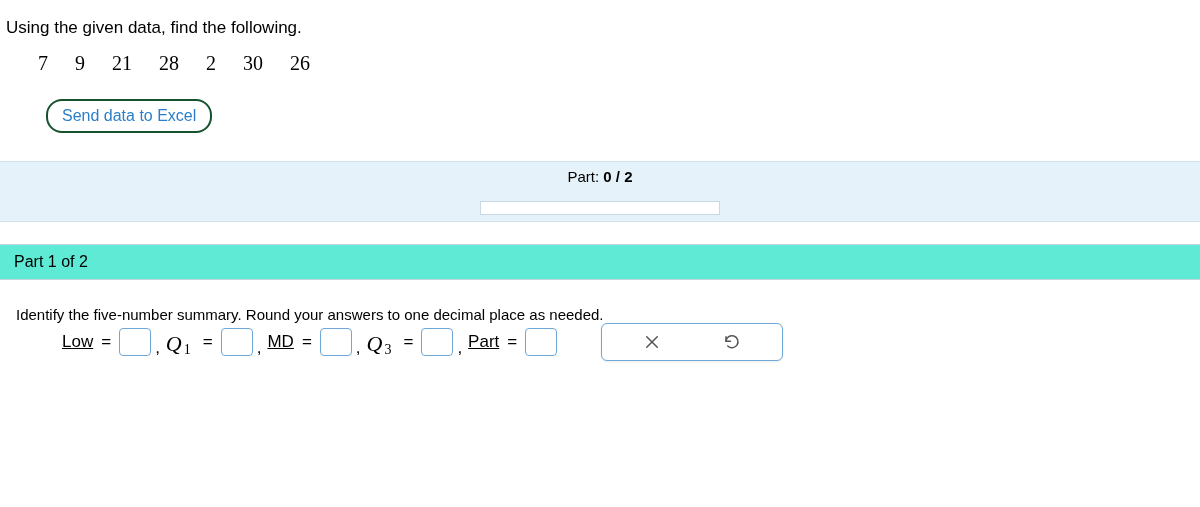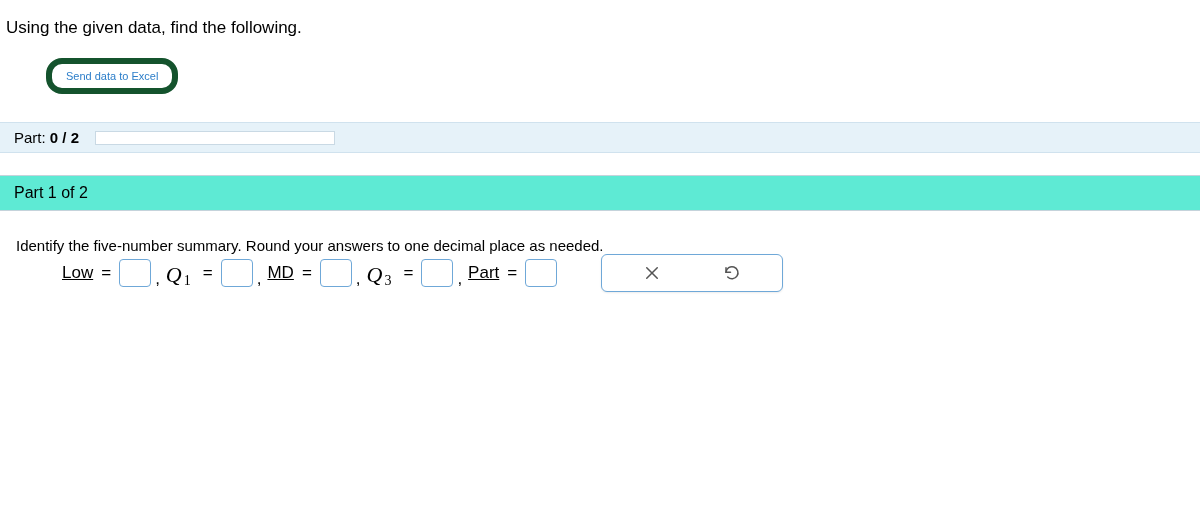--- a/index.html
+++ b/index.html
@@ -20,36 +20,37 @@
     padding: 0 0 18px 38px;
     font-family: "Times New Roman", Times, serif;
     font-size: 20px;
     letter-spacing: 0;
   }
   .data-row span { margin-right: 22px; }
   .excel-btn {
     display: inline-block;
     margin: 6px 0 28px 46px;
     padding: 6px 14px;
-    border: 6px solid #14532d;
+    border: 2px solid #14532d;
     border-radius: 16px;
     color: #2c7ec9;
-    font-size: 11px;
+    font-size: 16px;
     background: #fff;
     cursor: pointer;
   }
   .part-progress {
     background: #e6f2f9;
     border-top: 1px solid #d0e2ee;
     border-bottom: 1px solid #d0e2ee;
     padding: 6px 14px;
     display: flex;
     align-items: center;
     gap: 16px;
     font-size: 15px;
+    flex-direction: column;
   }
   .part-progress .label strong { font-weight: bold; }
   .progress-bar {
     width: 240px;
     height: 14px;
     background: #fff;
     border: 1px solid #c9d9e4;
     position: relative;
   }
   .part-header {
@@ -119,20 +120,29 @@
   }
   .icon-btn svg { width: 18px; height: 18px; }
 </style>
 </head>
 <body>
 
 <div class="container">
 
   <div class="prompt">Using the given data, find the following.</div>
 
+  <div class="data-row">
+    <span>7</span>
+    <span>9</span>
+    <span>21</span>
+    <span>28</span>
+    <span>2</span>
+    <span>30</span>
+    <span>26</span>
+  </div>
 
   <button class="excel-btn">Send data to Excel</button>
 
   <div class="part-progress">
     <span class="label"><span>Part: </span><strong>0 / 2</strong></span>
     <div class="progress-bar"></div>
   </div>
 
   <div class="part-header">Part 1 of 2</div>
 

